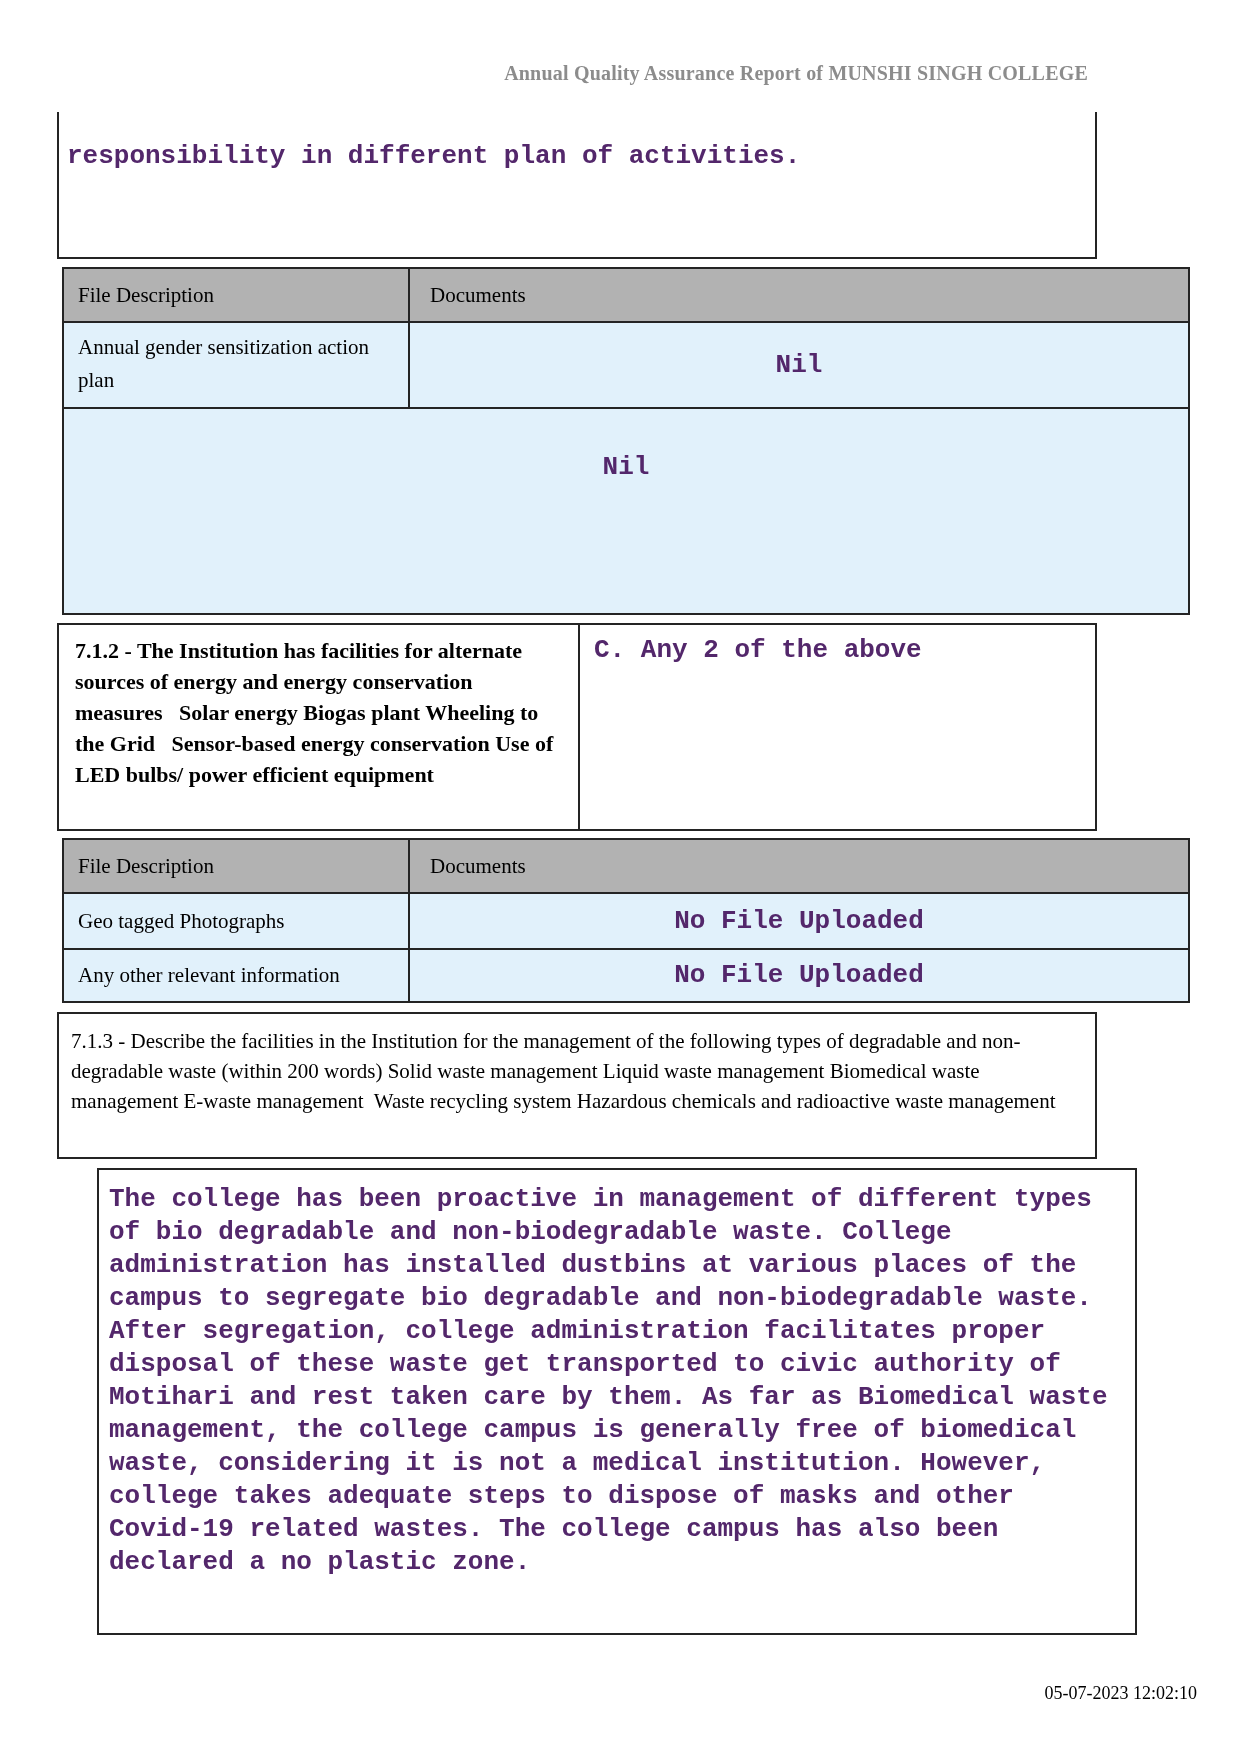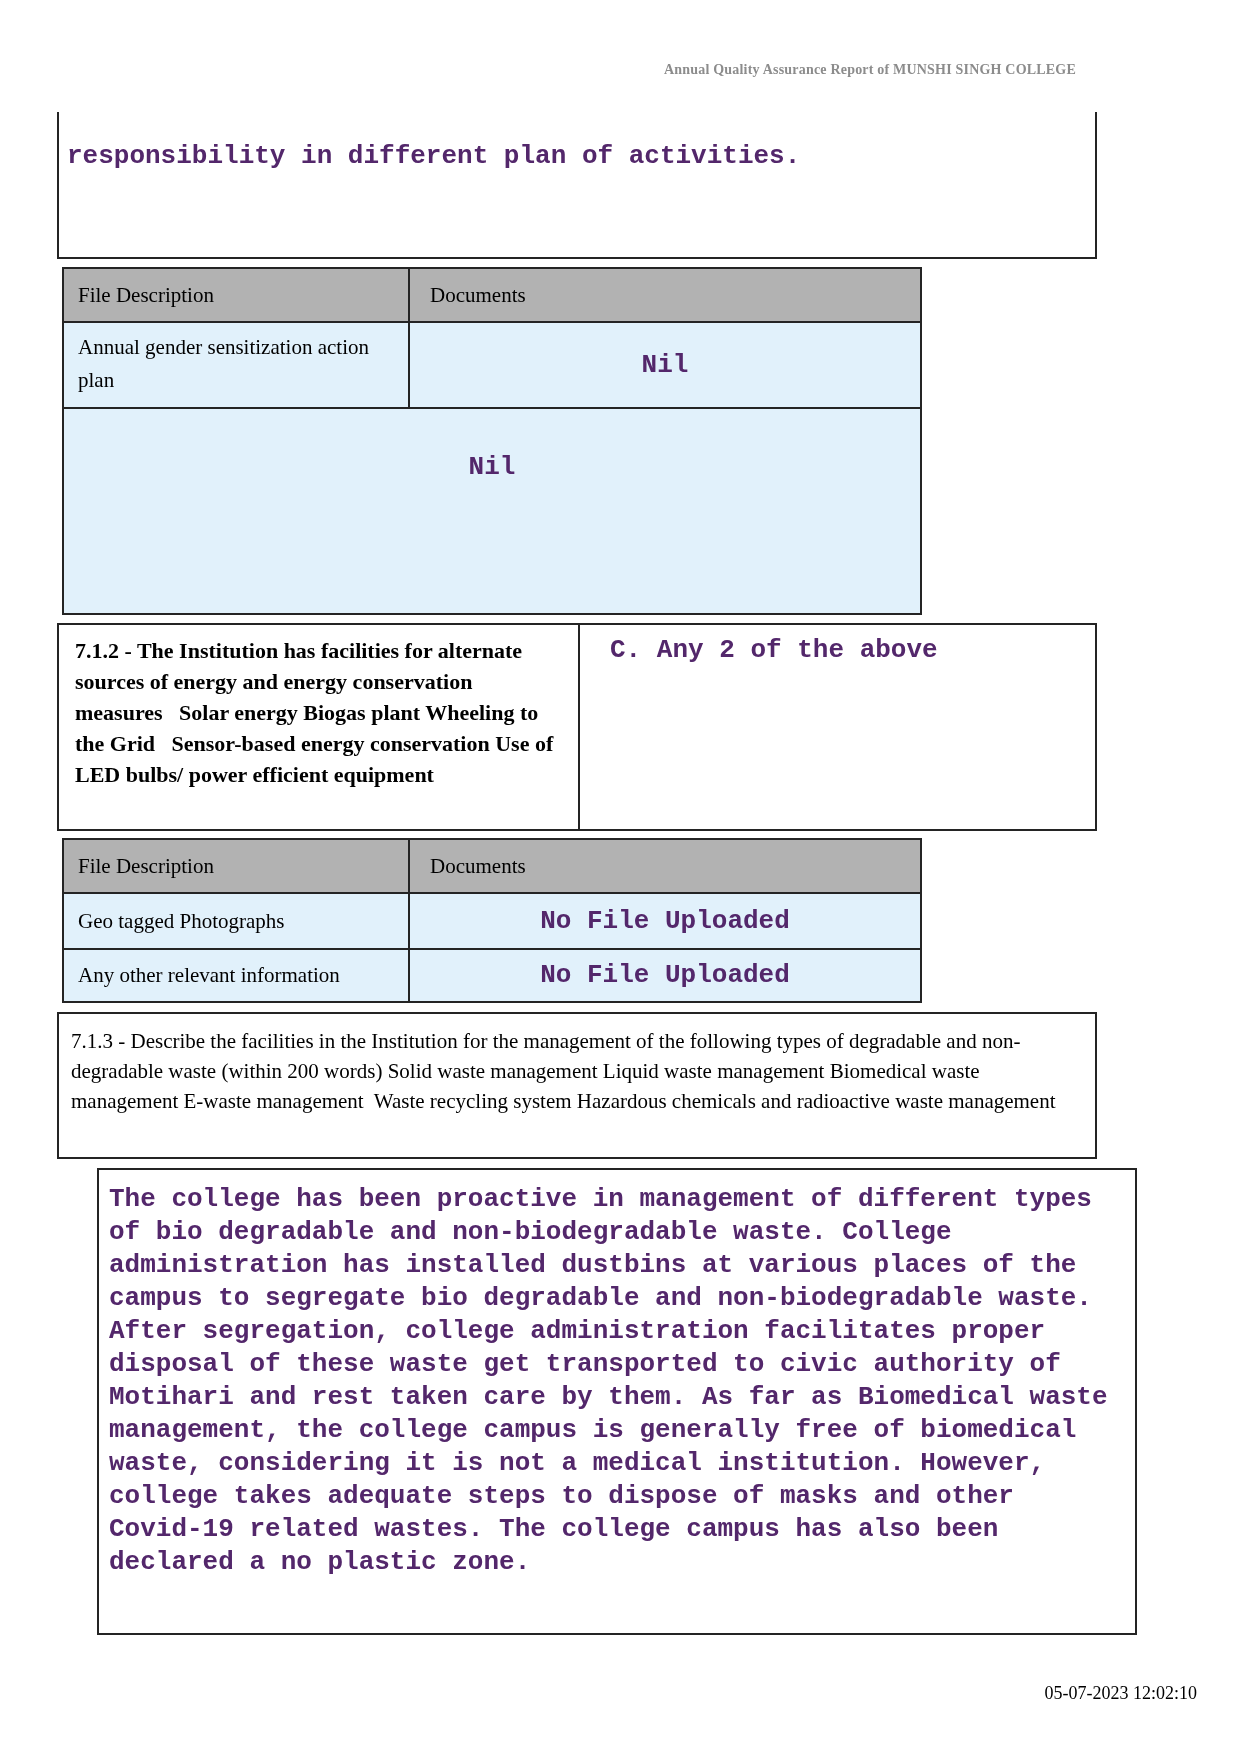--- a/index.html
+++ b/index.html
@@ -5,22 +5,22 @@
   html,body{margin:0;padding:0;background:#ffffff;}
   .page{
     position:relative;
     width:1241px;height:1754px;
     background:#ffffff;
     font-family:"Liberation Serif","DejaVu Serif",serif;
     color:#000;
     overflow:hidden;
   }
   .report-header{
-    position:absolute;top:62px;right:165px;
-    font-size:14px;font-weight:bold;
+    position:absolute;top:62px;right:153px;
+    font-size:20px;font-weight:bold;
     color:var(--header_text,#8c8c8c);
     letter-spacing:0.2px;
     white-space:nowrap;
   }
   .mono{
     font-family:"Liberation Mono","DejaVu Sans Mono",monospace;
     font-weight:bold;
     color:var(--accent_text,#53276b);
   }
   
@@ -29,21 +29,21 @@
     border:2px solid var(--border_dark,#2e2e2e);border-top:none;
     box-sizing:border-box;
   }
   .cont-text{
     padding:28px 8px 0 8px;
     font-size:26px;line-height:33px;
     white-space:pre-wrap;
   }
   
   .ftable{
-    position:absolute;left:62px;width:860px;
+    position:absolute;left:62px;width:1128px;
     border:2px solid var(--border_dark,#1f1f1f);
     box-sizing:border-box;
     display:flex;flex-direction:column;
   }
   .frow{display:flex;box-sizing:border-box;flex-shrink:0;}
   .frow + .frow{border-top:2px solid var(--border_dark,#1f1f1f);}
   .fhead{background:var(--table_header_bg,#b2b2b2);}
   .fbody{background:var(--row_bg,#e1f1fb);}
   .col1{
     width:346px;box-sizing:border-box;flex-shrink:0;
@@ -69,21 +69,21 @@
   .qbox-split{display:flex;}
   .qcell{
     width:521px;box-sizing:border-box;flex-shrink:0;
     border-right:2px solid var(--border_dark,#2e2e2e);
     padding:10px 14px 8px 16px;
     font-size:22px;font-weight:bold;line-height:31px;
     white-space:pre-wrap;
   }
   .acell{
     flex:1;box-sizing:border-box;
-    padding:9px 10px 8px 30px;
+    padding:9px 10px 8px 14px;
     font-size:26px;line-height:33px;
   }
   .qtext-full{
     padding:12px 28px 8px 12px;
     font-size:21px;line-height:30px;
     white-space:pre-wrap;
   }
   .answer-par{
     padding:13px 14px 0 10px;
     font-size:26px;line-height:33px;

